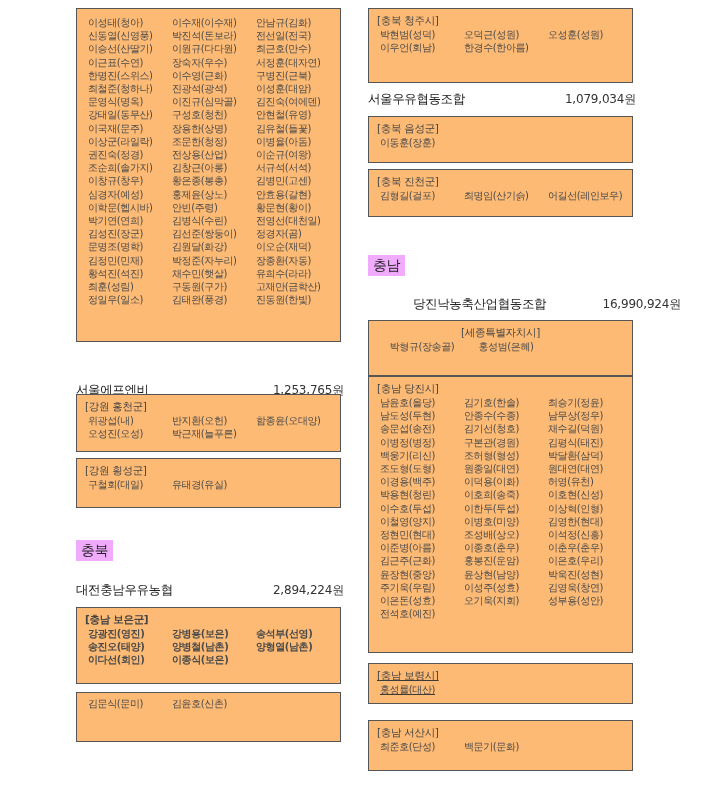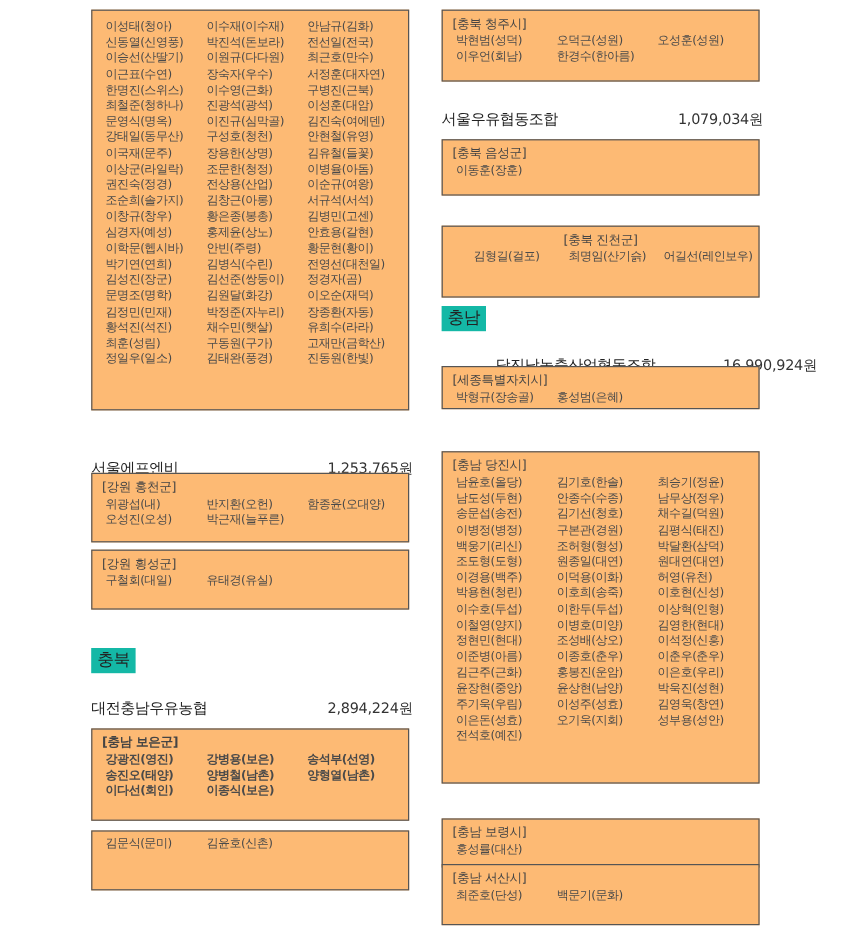--- a/index.html
+++ b/index.html
@@ -20,21 +20,21 @@
   .grid { display: grid; grid-template-columns: 84px 84px 84px; padding-left: 3px; }
   .grid .n { font-size: 10px; line-height: 13.2px; color: #4a4a4a; white-space: nowrap; letter-spacing: -0.4px; }
   .heading {
     position: absolute; left: 0; width: 268px; height: 18px;
     display: flex; justify-content: space-between; align-items: center;
     font-size: 12.5px; color: #222; letter-spacing: -0.4px;
   }
   .heading .amt { font-size: 12px; color: #333; letter-spacing: -0.2px; }
   .badge {
     position: absolute; left: 0; height: 21px; padding: 0 5px;
-    background: #14b8a6; color: #222; font-size: 14px; line-height: 21px;
+    background: #f0abfc; color: #222; font-size: 14px; line-height: 21px;
     letter-spacing: -0.5px;
   }
 </style>
 </head>
 <body>
 
 <div class="col col-left">
 
   <div class="box" style="top:8px;height:334px;padding-top:7px;">
     <div class="grid">
@@ -151,57 +151,57 @@
   <div class="box" style="top:692px;height:50px;">
     <div class="grid">
         <span class="n">김문식(문미)</span>
         <span class="n">김윤호(신촌)</span>
       </div>
   </div>
 </div>
 
 <div class="col col-right">
 
-  <div class="box" style="top:8px;height:60px;">
+  <div class="box" style="top:8px;height:75px;">
     <div class="box-title">[충북 청주시]</div>
     <div class="grid">
         <span class="n">박현범(성덕)</span>
         <span class="n">오덕근(성원)</span>
         <span class="n">오성훈(성원)</span>
         <span class="n">이우언(회남)</span>
         <span class="n">한경수(한아름)</span>
       </div>
   </div>
 
   <div class="heading" style="top:90px;">
     <span>서울우유협동조합</span>
     <span class="amt">1,079,034원</span>
   </div>
   <div class="box" style="top:116px;height:47px;">
     <div class="box-title">[충북 음성군]</div>
     <div class="grid">
         <span class="n">이동훈(장훈)</span>
       </div>
   </div>
-  <div class="box" style="top:188px;height:60px;text-align:center;">
+  <div class="box" style="top:169px;height:48px;">
     <div class="box-title">[충북 진천군]</div>
     <div class="grid">
         <span class="n">김형길(걸포)</span>
         <span class="n">최명임(산기슭)</span>
         <span class="n">어길선(레인보우)</span>
       </div>
   </div>
 
   <div class="badge" style="top:255px;">충남</div>
 
   <div class="heading" style="top:295px;margin-left:45px;">
     <span>당진낙농축산업협동조합</span>
     <span class="amt">16,990,924원</span>
   </div>
-  <div class="box" style="top:305px;height:36px;">
+  <div class="box" style="top:320px;height:56px;text-align:center;">
     <div class="box-title">[세종특별자치시]</div>
     <div class="grid">
         <span class="n">박형규(장송골)</span>
         <span class="n">홍성범(은혜)</span>
       </div>
   </div>
   <div class="box" style="top:376px;height:277px;">
     <div class="box-title">[충남 당진시]</div>
     <div class="grid">
         <span class="n">남윤호(올당)</span>
@@ -248,21 +248,21 @@
         <span class="n">박욱진(성현)</span>
         <span class="n">주기욱(우림)</span>
         <span class="n">이성주(성효)</span>
         <span class="n">김영욱(창연)</span>
         <span class="n">이은돈(성효)</span>
         <span class="n">오기욱(지회)</span>
         <span class="n">성부용(성안)</span>
         <span class="n">전석호(예진)</span>
       </div>
   </div>
-  <div class="box" style="top:682px;height:41px;">
+  <div class="box" style="top:663px;height:41px;text-decoration:underline;">
     <div class="box-title">[충남 보령시]</div>
     <div class="grid">
         <span class="n">홍성률(대산)</span>
       </div>
   </div>
   <div class="box" style="top:720px;height:51px;">
     <div class="box-title">[충남 서산시]</div>
     <div class="grid">
         <span class="n">최준호(단성)</span>
         <span class="n">백문기(문화)</span>

